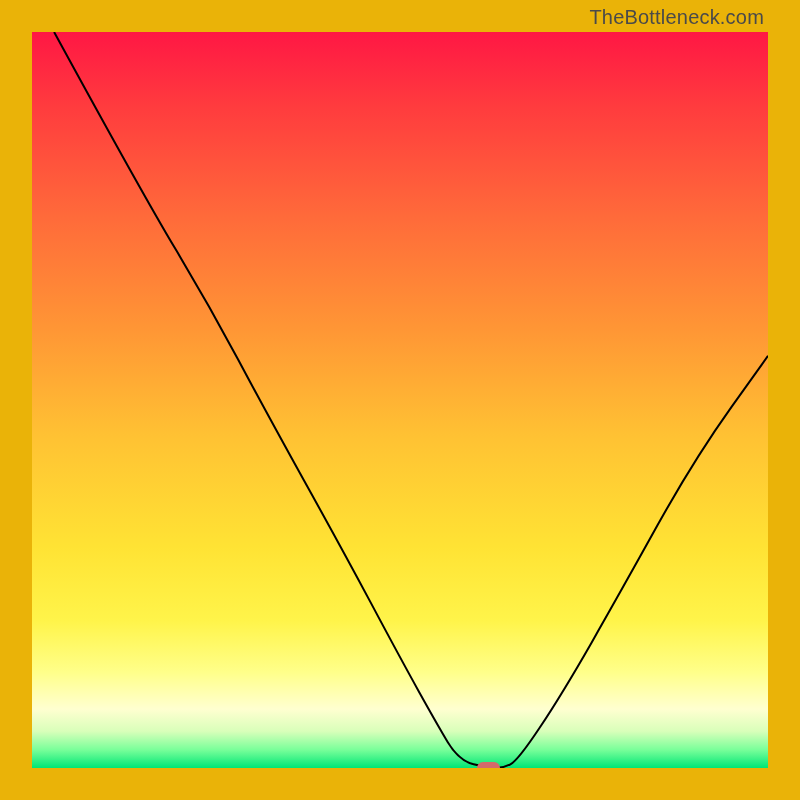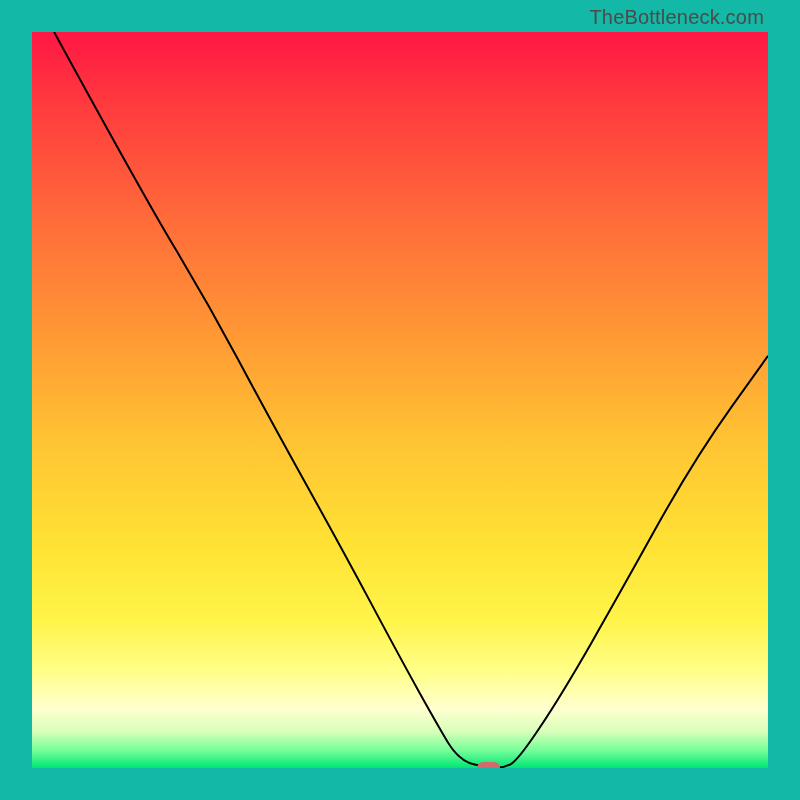--- a/index.html
+++ b/index.html
@@ -8,21 +8,21 @@
     width: 800px;
     height: 800px;
     overflow: hidden;
     background: #000;
     font-family: Arial, Helvetica, sans-serif;
   }
   .chart-container {
     position: relative;
     width: 800px;
     height: 800px;
-    background: #14b8a6;
+    background: #eab308;
   }
   .plot-area {
     position: absolute;
     left: 32px;
     top: 32px;
     width: 736px;
     height: 736px;
     overflow: hidden;
   }
   .gradient-bg {

